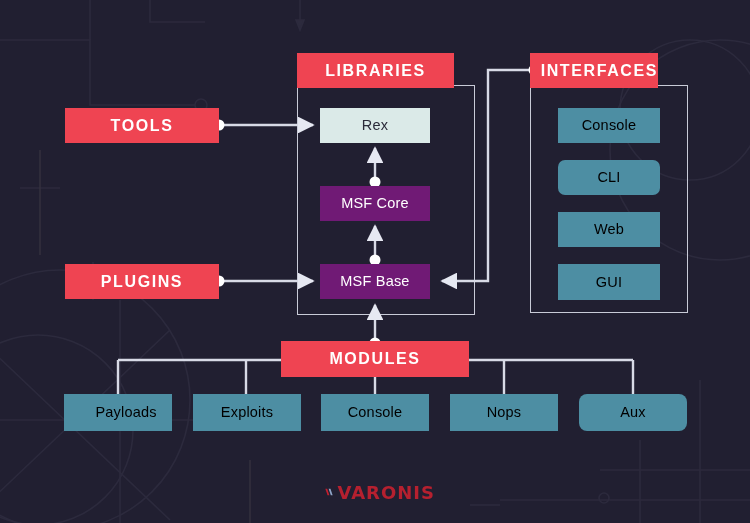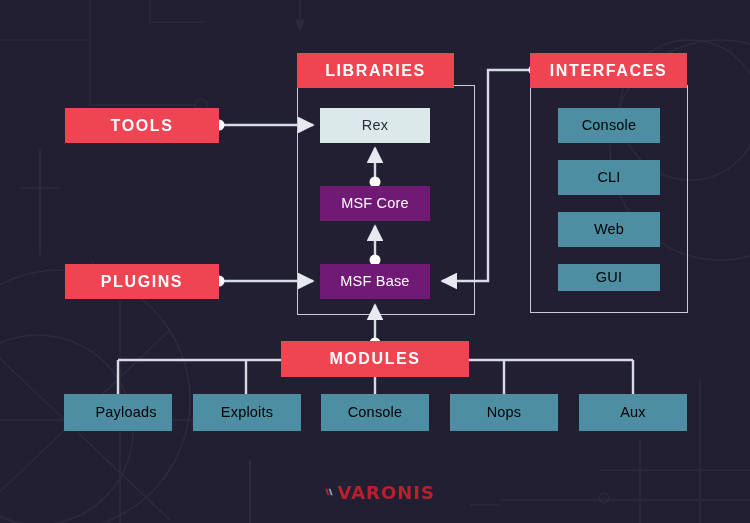--- a/index.html
+++ b/index.html
@@ -168,37 +168,37 @@
   </div>
 
   <div class="node cyan" style="left:320px;top:186px;width:110px;height:35px;">
     <span>MSF Core</span>
   </div>
 
   <div class="node cyan" style="left:320px;top:264px;width:110px;height:35px;">
     <span>MSF Base</span>
   </div>
 
-  <div class="node hdr" style="left:530px;top:53px;width:157px;height:35px;">
+  <div class="node hdr" style="left:530px;top:53px;width:128px;height:35px;justify-content:flex-end;">
     <span>INTERFACES</span>
   </div>
 
   <div class="node teal" style="left:558px;top:108px;width:102px;height:35px;">
     <span>Console</span>
   </div>
 
-  <div class="node teal" style="left:558px;top:160px;width:102px;height:35px;">
+  <div class="node teal" style="left:558px;top:160px;width:102px;height:35px;border-radius:7px;">
     <span>CLI</span>
   </div>
 
   <div class="node teal" style="left:558px;top:212px;width:102px;height:35px;">
     <span>Web</span>
   </div>
 
-  <div class="node teal" style="left:558px;top:264px;width:102px;height:27px;">
+  <div class="node teal" style="left:558px;top:264px;width:102px;height:36px;">
     <span>GUI</span>
   </div>
 
   <div class="node hdr" style="left:281px;top:341px;width:188px;height:36px;">
     <span>MODULES</span>
   </div>
 
   <div class="node teal" style="left:64px;top:394px;width:108px;height:37px;padding-left:16px;">
     <span>Payloads</span>
   </div>
@@ -208,21 +208,21 @@
   </div>
 
   <div class="node teal" style="left:321px;top:394px;width:108px;height:37px;">
     <span>Console</span>
   </div>
 
   <div class="node teal" style="left:450px;top:394px;width:108px;height:37px;">
     <span>Nops</span>
   </div>
 
-  <div class="node teal" style="left:579px;top:394px;width:108px;height:37px;">
+  <div class="node teal" style="left:579px;top:394px;width:108px;height:37px;border-radius:8px;">
     <span>Aux</span>
   </div>
 
   <div id="logo">
     <svg class="mark" viewBox="0 0 26 20">
       <path d="M 1 1 L 6 1 L 12 19 L 7 19 Z" fill="#c3202f"></path>
       <path d="M 10 1 L 15 1 L 21 19 L 16 19 Z" fill="#8fa5c8"></path>
     </svg>
     <span class="word">VARONIS</span>
   </div>

